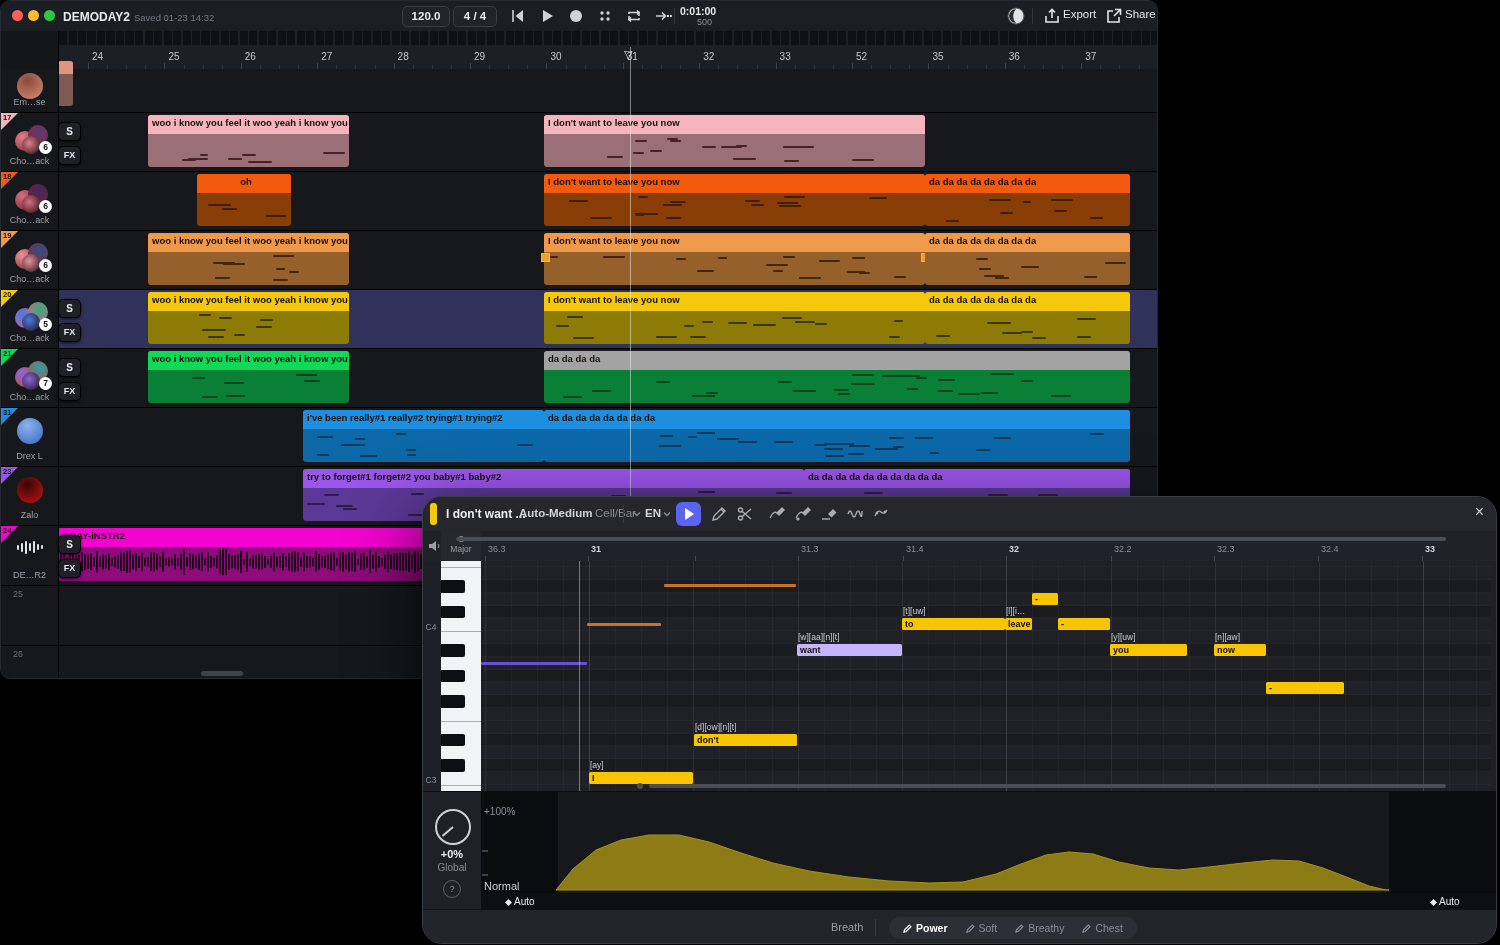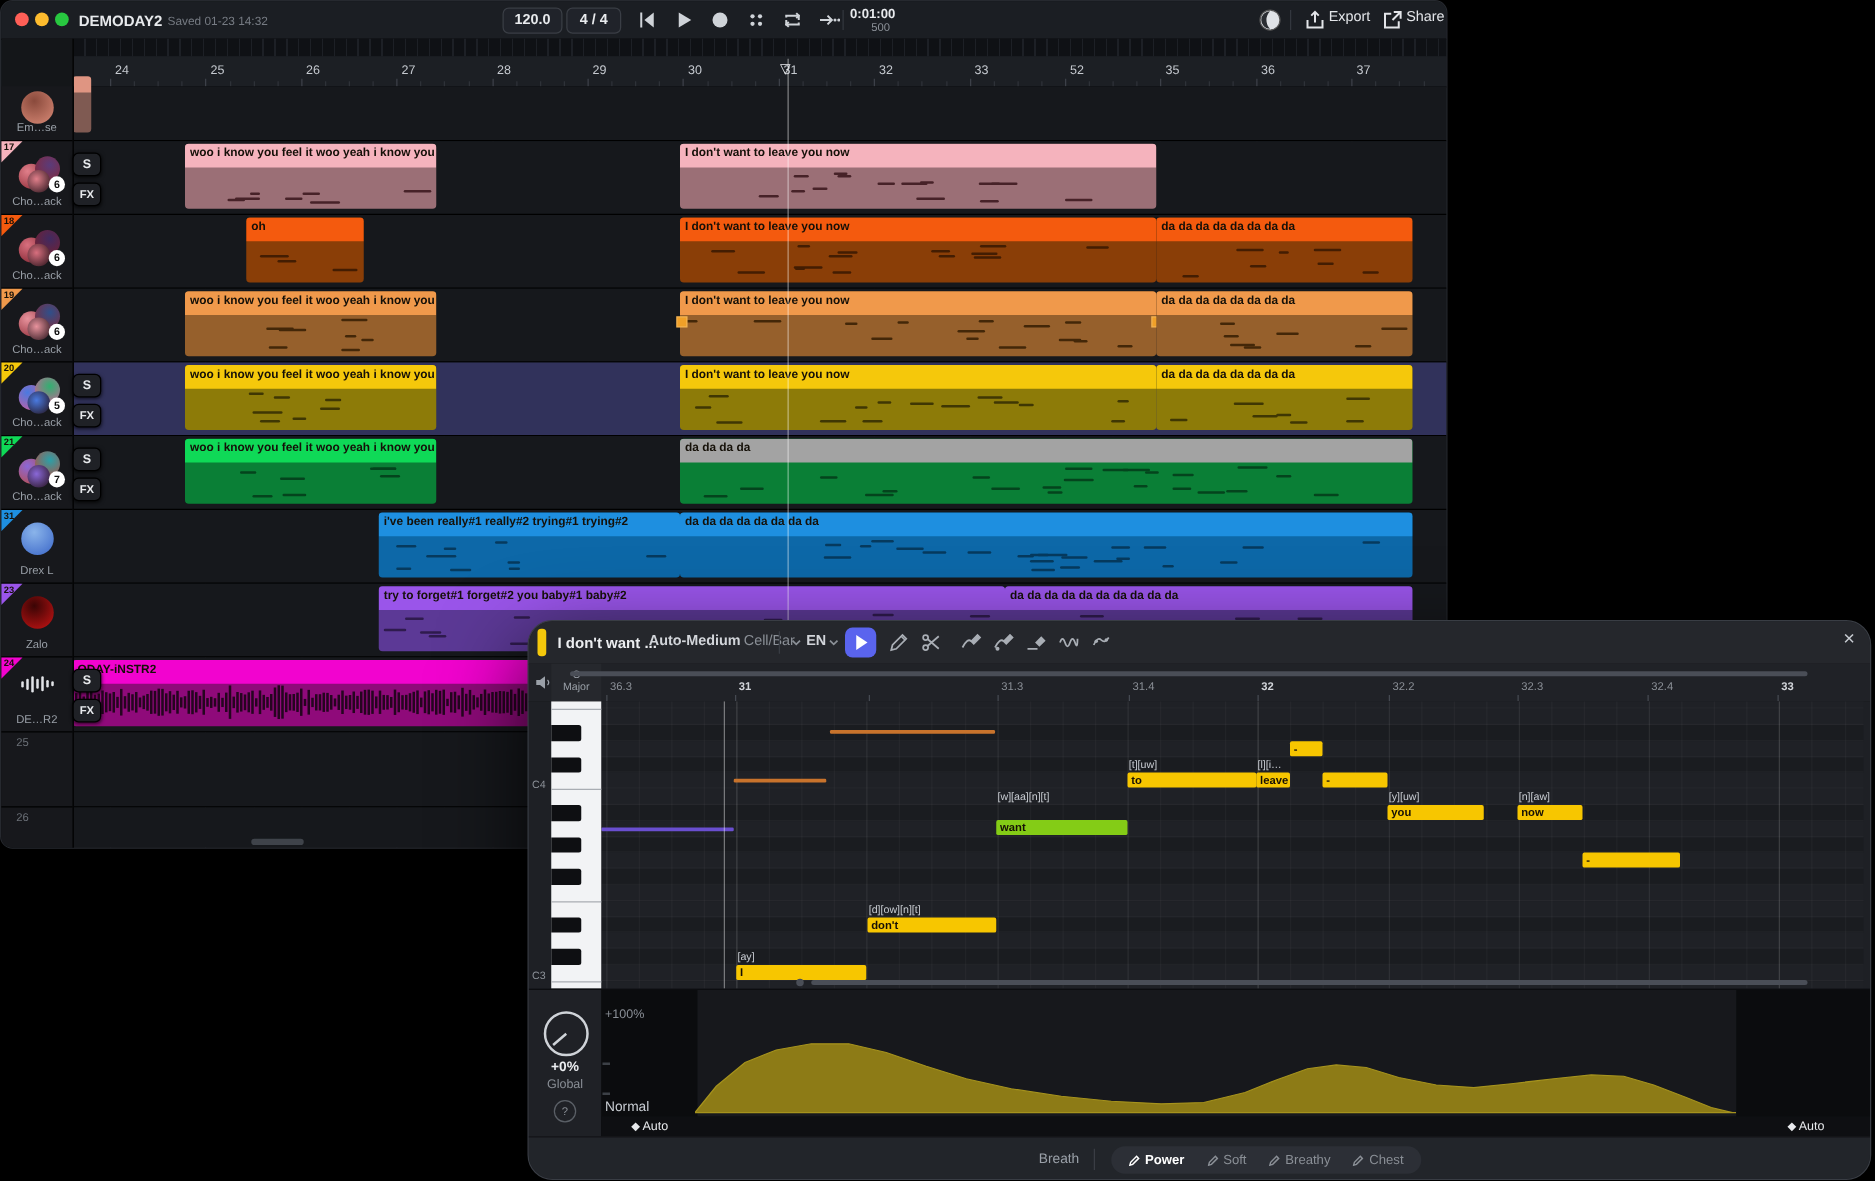--- a/index.html
+++ b/index.html
@@ -334,21 +334,21 @@
             <div class="ndash" style="left: 188.83px; top: 26.1614px; width: 22.8471px; background: rgb(71, 34, 40);"></div>
             <div class="ndash" style="left: 307.972px; top: 26.8384px; width: 22.2833px; background: rgb(71, 34, 40);"></div>
             <div class="ndash" style="left: 63.0873px; top: 23.7981px; width: 15.5318px; background: rgb(71, 34, 40);"></div>
             <div class="ndash" style="left: 240.371px; top: 28.1279px; width: 14.6882px; background: rgb(71, 34, 40);"></div>
             <div class="ndash" style="left: 88.6601px; top: 20.2808px; width: 11.1427px; background: rgb(71, 34, 40);"></div>
             <div class="ndash" style="left: 91.2044px; top: 8.42068px; width: 12.2707px; background: rgb(71, 34, 40);"></div>
             <div class="ndash" style="left: 125.689px; top: 7.71002px; width: 10.963px; background: rgb(71, 34, 40);"></div>
           </div>
         </div>
         <div class="clip" style="left: 196px; top: 105px; width: 94px; height: 52px; background: rgb(138, 62, 7);">
-          <div class="clip-h" style="background: rgb(244, 90, 14);">oh</div>
+          <div class="clip-h" style="background: rgb(244, 90, 14); text-align: center;">oh</div>
           <div class="clip-b">
             <div class="ndash" style="left: 24.7218px; top: 17.2406px; width: 15.1343px; background: rgb(67, 29, 2);"></div>
             <div class="ndash" style="left: 11.1383px; top: 13.2511px; width: 22.5871px; background: rgb(67, 29, 2);"></div>
             <div class="ndash" style="left: 68.8232px; top: 23.8827px; width: 20.1523px; background: rgb(67, 29, 2);"></div>
           </div>
         </div>
         <div class="clip" style="left: 543px; top: 105px; width: 381px; height: 52px; background: rgb(138, 62, 7);">
           <div class="clip-h" style="background: rgb(244, 90, 14);">I don't want to leave you now</div>
           <div class="clip-b">
             <div class="ndash" style="left: 119.071px; top: 12.7242px; width: 18.7496px; background: rgb(67, 29, 2);"></div>
@@ -1236,21 +1236,21 @@
           <div class="gcol" style="left: 968.475px; background: rgba(255, 255, 255, 0.03);"></div>
           <div class="gcol" style="left: 994.55px; background: rgba(255, 255, 255, 0.03);"></div>
           <div class="ghost" style="left: 183px; top: 23px; width: 132px; background: rgb(200, 115, 44);"></div>
           <div class="ghost" style="left: 106px; top: 62px; width: 74px; background: rgb(200, 115, 44);"></div>
           <div class="ghost" style="left: 0px; top: 101px; width: 106px; background: rgb(106, 79, 208);"></div>
           <div class="ph" style="left: 109px; top: 199px;">[ay]</div>
           <div class="note" style="left: 108px; top: 211px; width: 104px; background: rgb(247, 198, 0);">I</div>
           <div class="ph" style="left: 214px; top: 161px;">[d][ow][n][t]</div>
           <div class="note" style="left: 213px; top: 173px; width: 103px; background: rgb(247, 198, 0);">don't</div>
           <div class="ph" style="left: 317px; top: 71px;">[w][aa][n][t]</div>
-          <div class="note" style="left: 316px; top: 83px; width: 105px; background: #84cc16; margin-top: 12px;">want</div>
+          <div class="note" style="left: 316px; top: 83px; width: 105px; background: #c4b5fd;">want</div>
           <div class="ph" style="left: 422px; top: 45px;">[t][uw]</div>
           <div class="note" style="left: 421px; top: 57px; width: 103px; background: rgb(247, 198, 0);">to</div>
           <div class="ph" style="left: 525px; top: 45px;">[l][i…</div>
           <div class="note" style="left: 524px; top: 57px; width: 27px; background: rgb(247, 198, 0);">leave</div>
           <div class="note" style="left: 551px; top: 32px; width: 26px; background: rgb(247, 198, 0);">-</div>
           <div class="note" style="left: 577px; top: 57px; width: 52px; background: rgb(247, 198, 0);">-</div>
           <div class="ph" style="left: 630px; top: 71px;">[y][uw]</div>
           <div class="note" style="left: 629px; top: 83px; width: 77px; background: rgb(247, 198, 0);">you</div>
           <div class="ph" style="left: 734px; top: 71px;">[n][aw]</div>
           <div class="note" style="left: 733px; top: 83px; width: 52px; background: rgb(247, 198, 0);">now</div>

